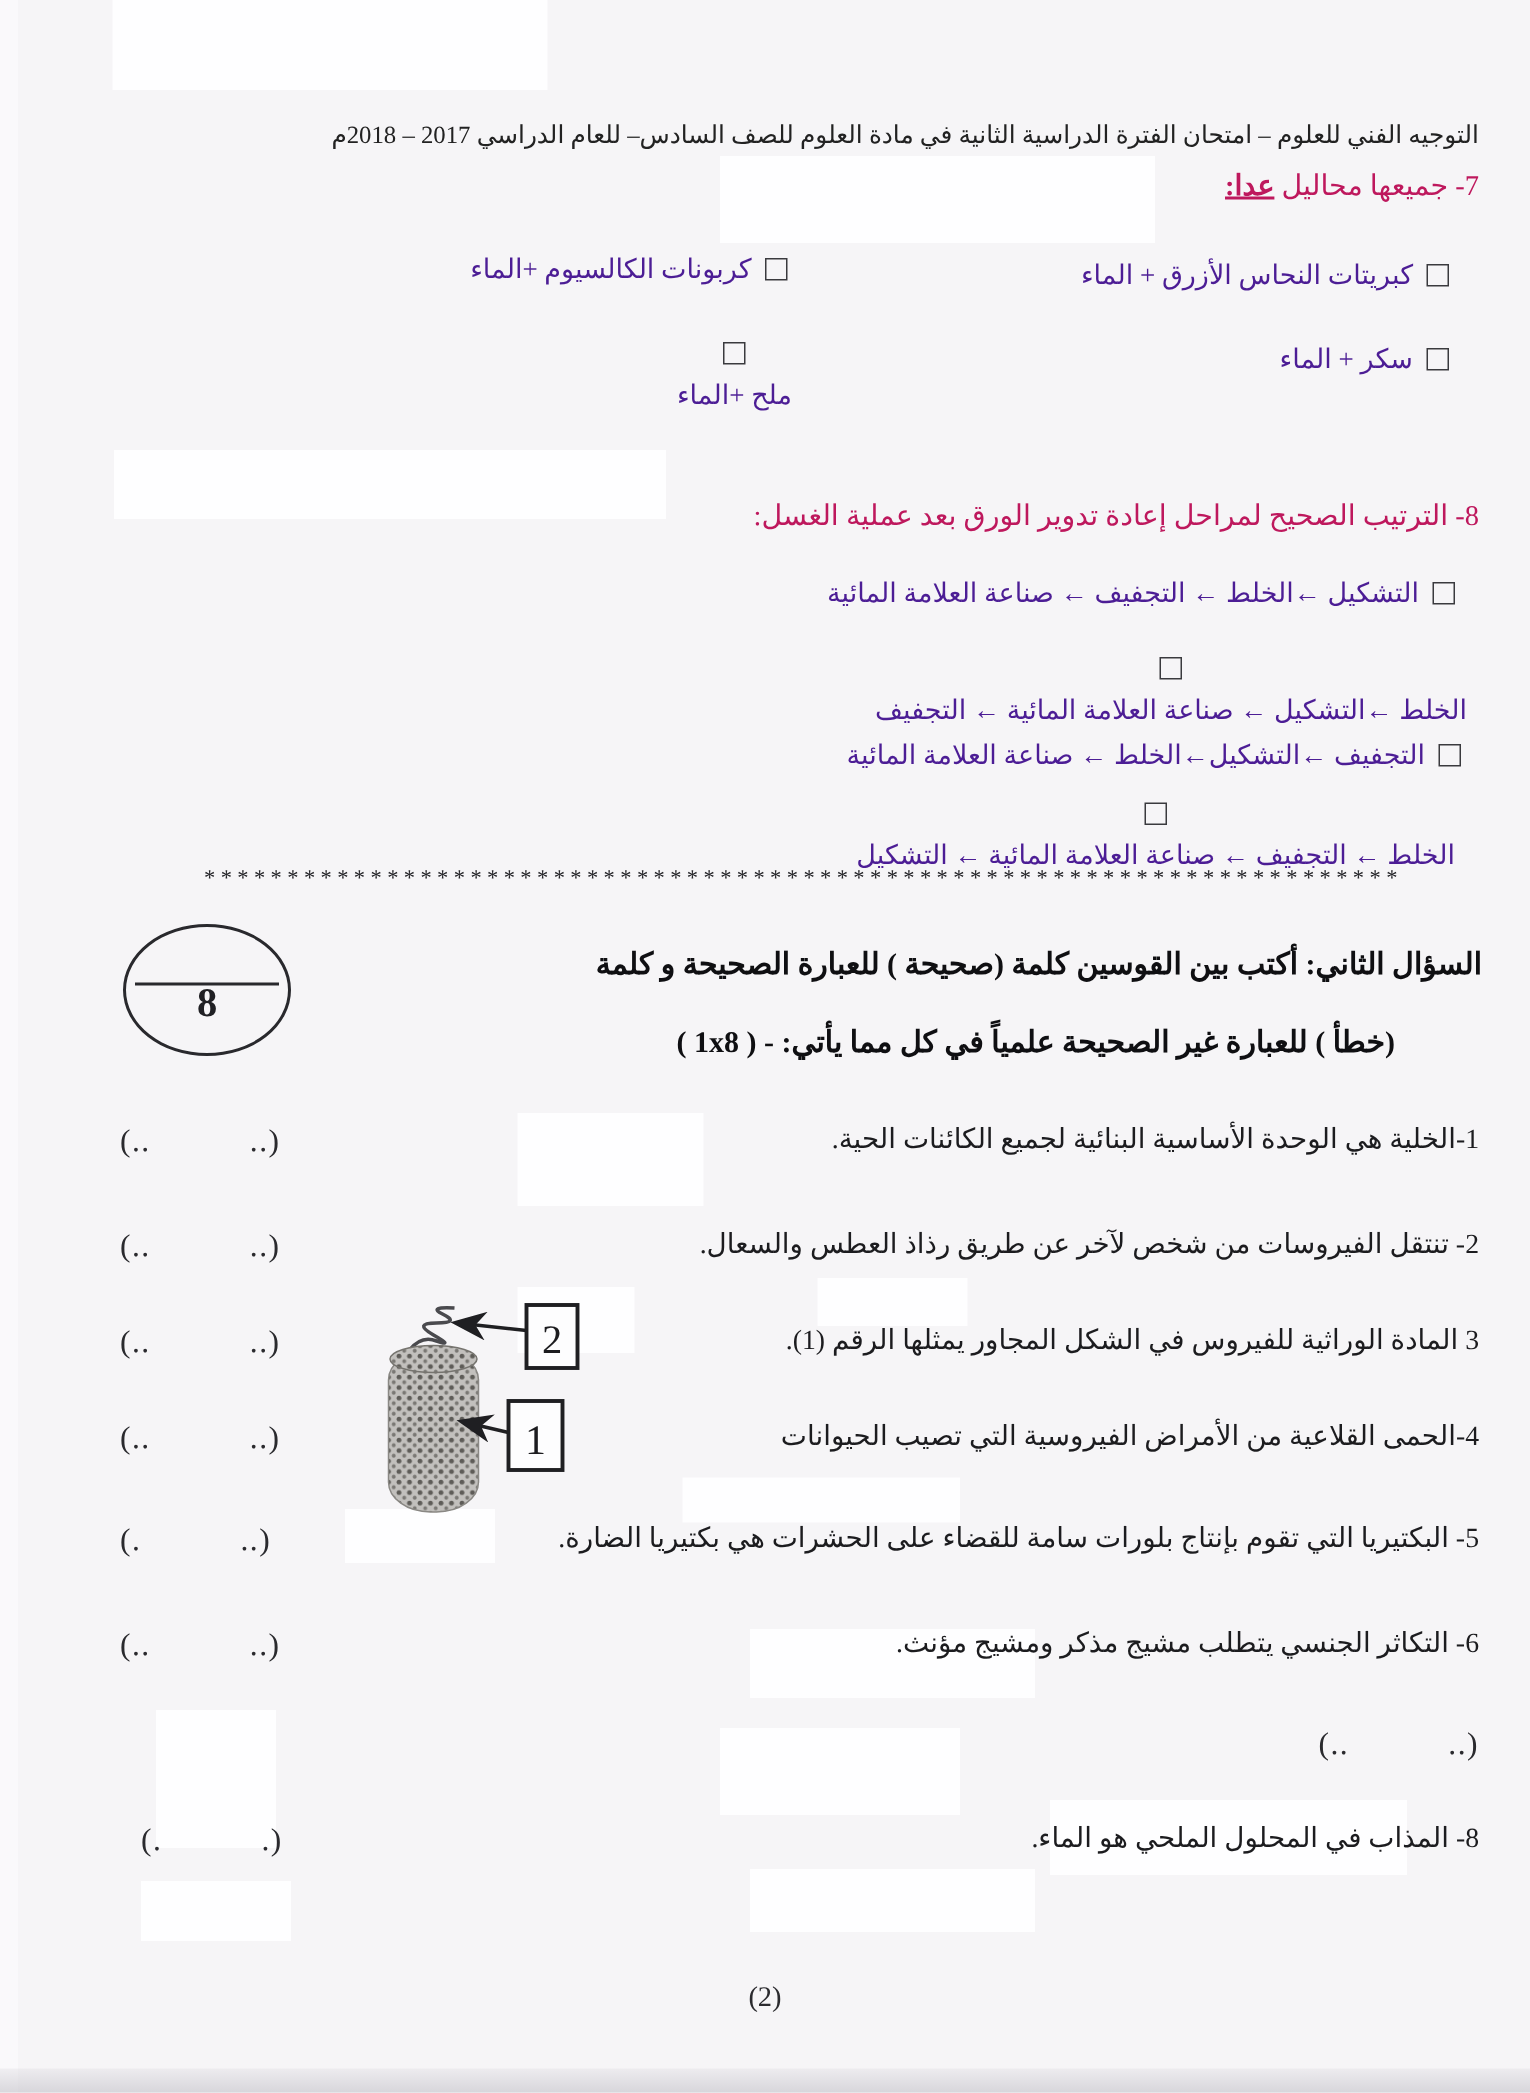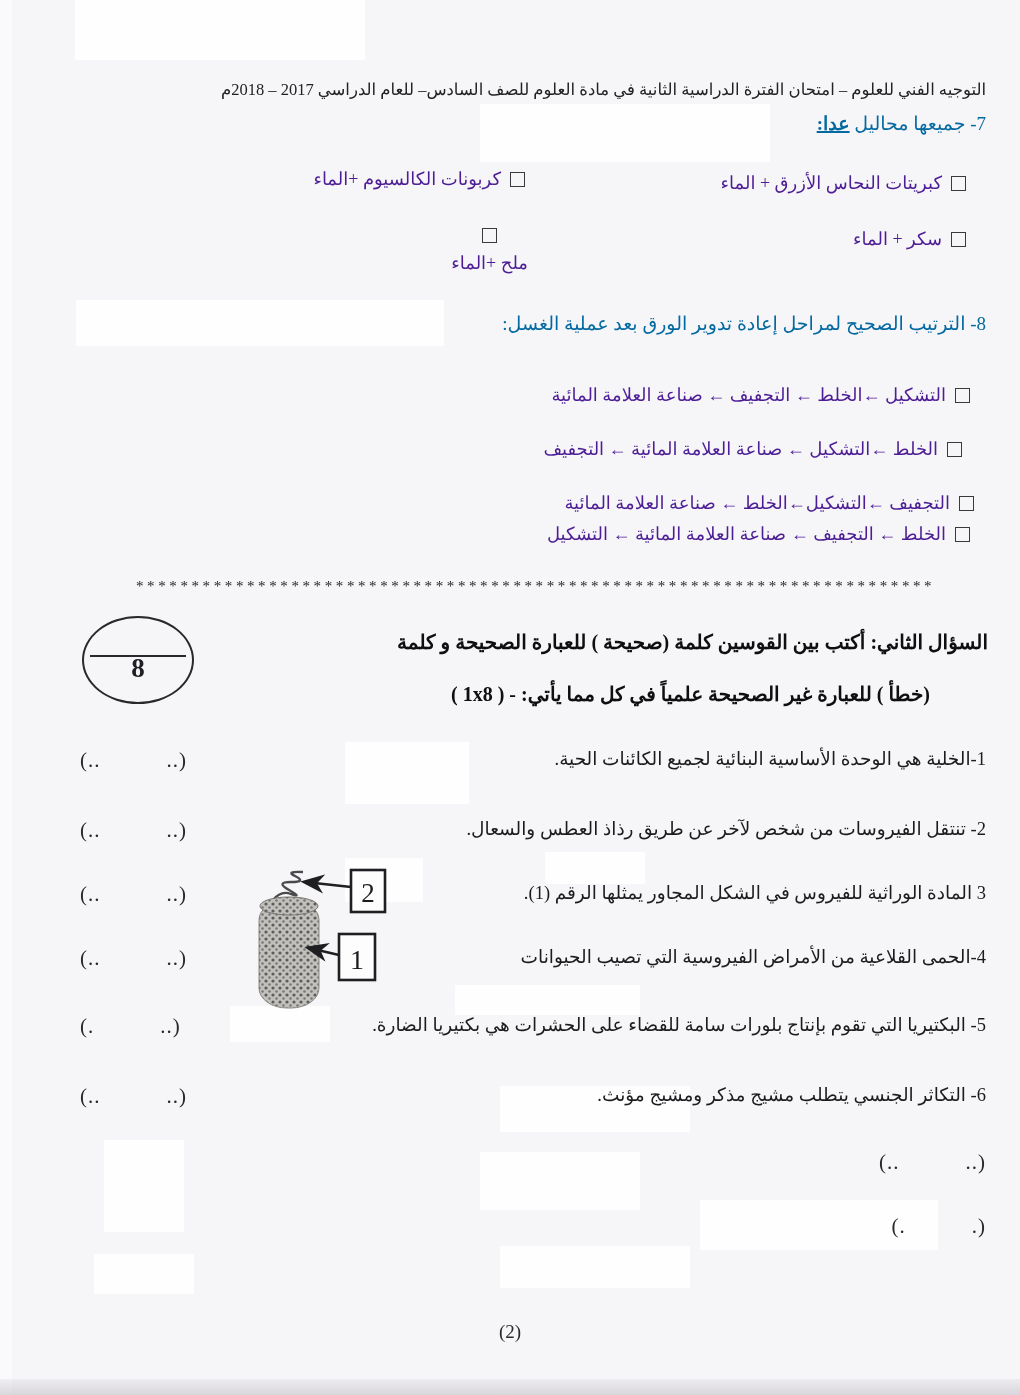--- a/index.html
+++ b/index.html
@@ -11,21 +11,21 @@
   }
   .abs{position:absolute;}
   .rtl{direction:rtl;unicode-bidi:embed;text-align:right;}
   
   .patch{position:absolute;background:rgba(255,255,255,.9);}
   .bottom-band{position:absolute;left:0;right:0;bottom:0;height:16px;
     background:linear-gradient(to bottom,rgba(210,208,215,.25),rgba(195,193,200,.6));}
   .left-strip{position:absolute;left:0;top:0;bottom:0;width:12px;background:rgba(255,255,255,.45);}
 
   .header-line{top:80px;right:34px;font-size:16.5px;letter-spacing:.2px;color:#222;}
-  .q-title{font-size:19px;color:#0369a1;}
+  .q-title{font-size:19px;color:#be185d;}
   .u{ text-decoration:underline;text-decoration-thickness:1.5px;}
 
   .opt{display:flex;align-items:center;gap:9px;font-size:18px;color:#4c1d95;}
   .checkbox{width:13px;height:13px;border:1.6px solid #3a3a3e;background:transparent;flex:0 0 auto;}
   .seq{font-size:18px;}
 
   .divider{top:578px;left:136px;width:870px;font-size:15px;letter-spacing:3.6px;
     white-space:nowrap;overflow:hidden;color:#242428;}
 
   .score-oval{left:82px;top:616px;width:108px;height:84px;border:2.2px solid #29292d;
@@ -84,35 +84,35 @@
 </div>
 <div class="abs rtl opt" style="top:228px;right:54px;justify-content:flex-end;">
   <span class="checkbox"></span>
   <span>سكر + الماء</span>
 </div>
 <div class="abs rtl opt" style="top:228px;right:492px;flex-direction:column;">
   <span class="checkbox"></span>
   <span>ملح +الماء</span>
 </div>
 
-<div class="abs rtl q-title" style="top:312px;right:34px;">8- الترتيب الصحيح لمراحل إعادة تدوير الورق بعد عملية الغسل:</div>
+<div class="abs rtl q-title" style="top:332px;right:34px;">8- الترتيب الصحيح لمراحل إعادة تدوير الورق بعد عملية الغسل:</div>
 
 <div class="abs rtl opt" style="top:384px;right:50px;">
   <span class="checkbox"></span>
   <span class="seq">التشكيل ←الخلط ← التجفيف ← صناعة العلامة المائية</span>
 </div>
-<div class="abs rtl opt" style="top:438px;right:58px;">
+<div class="abs rtl opt" style="top:438px;right:42px;flex-direction:column;">
   <span class="checkbox"></span>
   <span class="seq">الخلط ←التشكيل ← صناعة العلامة المائية ← التجفيف</span>
 </div>
 <div class="abs rtl opt" style="top:492px;right:46px;">
   <span class="checkbox"></span>
   <span class="seq">التجفيف ←التشكيل←الخلط ← صناعة العلامة المائية</span>
 </div>
-<div class="abs rtl opt" style="top:523px;right:50px;">
+<div class="abs rtl opt" style="top:535px;right:50px;flex-direction:column;">
   <span class="checkbox"></span>
   <span class="seq">الخلط ← التجفيف ← صناعة العلامة المائية ← التشكيل</span>
 </div>
 
 <div class="abs divider">************************************************************************</div>
 
 <div class="abs score-oval">
   <span class="score-num">8</span>
 </div>
 
@@ -168,20 +168,21 @@
     </span>
 </div>
 <div class="abs stmt-row" style="top:1150px;">
   <span class="blank">
       <span>(..</span>
       <span class="gap"></span>
       <span>..)</span>
     </span>
 </div>
 <div class="abs stmt-row" style="top:1214px;">
+  <span class="stmt-text">8- المذاب في المحلول الملحي هو الماء.</span>
   <span class="blank" style="margin-left:14px;">
       <span>(.</span>
       <span class="gap"></span>
       <span>.)</span>
     </span>
 </div>
 
 <div class="abs fig">
   <svg width="200" height="165" viewBox="0 0 200 165">
     <defs>

